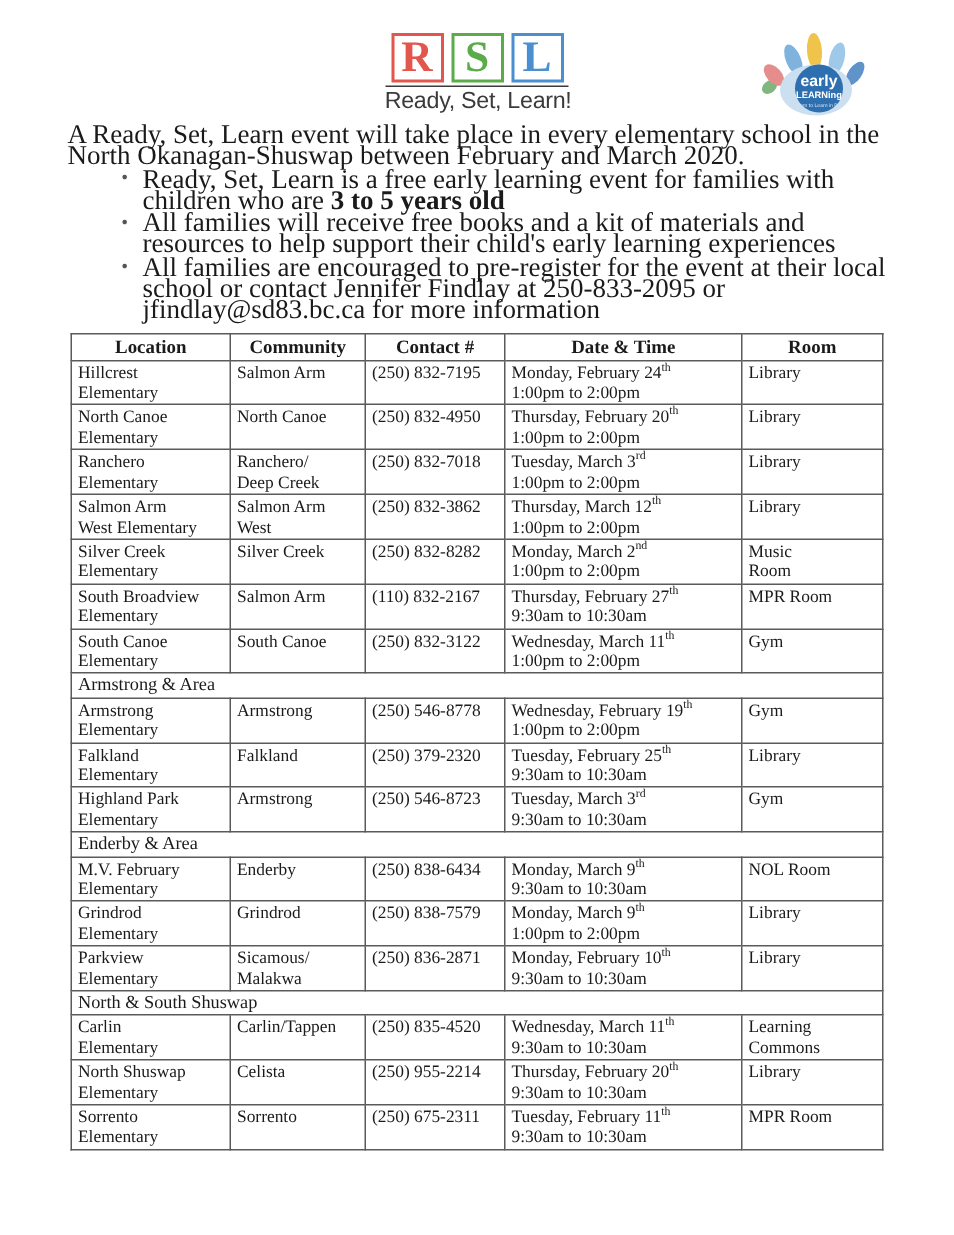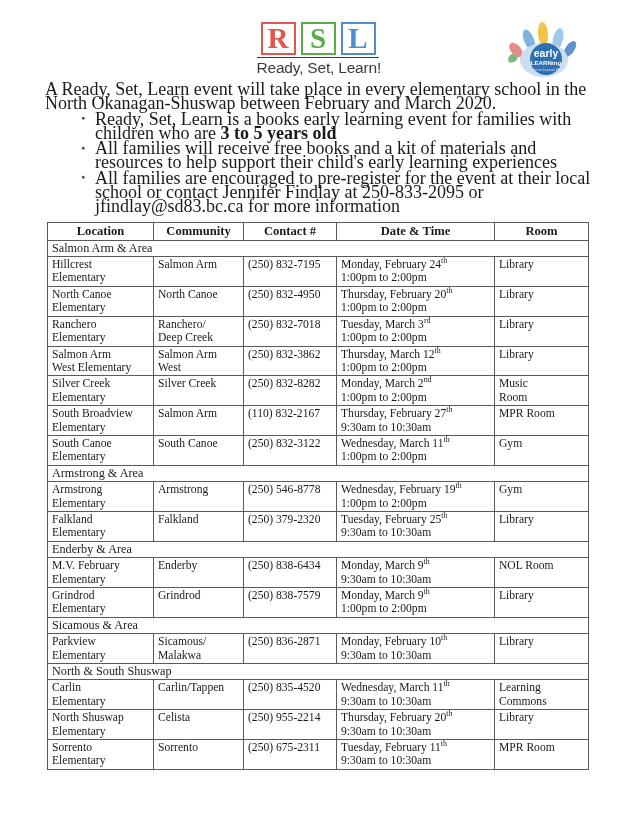--- a/index.html
+++ b/index.html
@@ -189,21 +189,21 @@
         <text x="44" y="45" text-anchor="middle" font-family="Liberation Sans, sans-serif" font-size="6.2" font-weight="bold" fill="#ffffff">LEARNing</text>
         <text x="44" y="51" text-anchor="middle" font-family="Liberation Sans, sans-serif" font-size="3.4" fill="#cfe3f5">Born to Learn in BC</text>
       </svg>
     </div>
 
   </div>
 
   <div class="intro">
     <p>A Ready, Set, Learn event will take place in every elementary school in the North Okanagan-Shuswap between February and March 2020.</p>
     <ul class="bullets">
-      <li><span>Ready, Set, Learn is a books early learning event for families with children who are </span><span class="b">3 to 5 years old</span></li>
+      <li><span>Ready, Set, Learn is a free early learning event for families with children who are </span><span class="b">3 to 5 years old</span></li>
       <li><span>All families will receive free books and a kit of materials and resources to help support their child's early learning experiences</span></li>
       <li><span>All families are encouraged to pre-register for the event at their local school or contact Jennifer Findlay at 250-833-2095 or jfindlay@sd83.bc.ca for more information</span></li>
     </ul>
   </div>
 
   <table class="sched">
     <colgroup>
       <col class="col-loc">
         <col class="col-com">
         <col class="col-con">
@@ -214,23 +214,20 @@
       <tr>
         <th>Location</th>
         <th>Community</th>
         <th>Contact #</th>
         <th>Date &amp; Time</th>
         <th>Room</th>
       </tr>
     </thead>
     <tbody id="sched-body">
         <tr>
-          <td class="section-head" colspan="5">Salmon Arm &amp; Area</td>
-        </tr>
-        <tr>
           <td>
             <span class="cell-line">Hillcrest</span>
             <span class="cell-line">Elementary</span>
           </td>
           <td>
             <span class="cell-line">Salmon Arm</span>
           </td>
           <td>
             <span class="cell-line">(250) 832-7195</span>
           </td>
@@ -394,20 +391,39 @@
           </td>
           <td>
             <span class="cell-line">Tuesday, February 25<sup>th</sup></span>
             <span class="cell-line">9:30am to 10:30am</span>
           </td>
           <td>
             <span class="cell-line">Library</span>
           </td>
         </tr>
         <tr>
+          <td>
+            <span class="cell-line">Highland Park</span>
+            <span class="cell-line">Elementary</span>
+          </td>
+          <td>
+            <span class="cell-line">Armstrong</span>
+          </td>
+          <td>
+            <span class="cell-line">(250) 546-8723</span>
+          </td>
+          <td>
+            <span class="cell-line">Tuesday, March 3<sup>rd</sup></span>
+            <span class="cell-line">9:30am to 10:30am</span>
+          </td>
+          <td>
+            <span class="cell-line">Gym</span>
+          </td>
+        </tr>
+        <tr>
           <td class="section-head" colspan="5">Enderby &amp; Area</td>
         </tr>
         <tr>
           <td>
             <span class="cell-line">M.V. February</span>
             <span class="cell-line">Elementary</span>
           </td>
           <td>
             <span class="cell-line">Enderby</span>
           </td>
@@ -433,23 +449,20 @@
           <td>
             <span class="cell-line">(250) 838-7579</span>
           </td>
           <td>
             <span class="cell-line">Monday, March 9<sup>th</sup></span>
             <span class="cell-line">1:00pm to 2:00pm</span>
           </td>
           <td>
             <span class="cell-line">Library</span>
           </td>
-        </tr>
-        <tr>
-          <td class="section-head" colspan="5">Sicamous &amp; Area</td>
         </tr>
         <tr>
           <td>
             <span class="cell-line">Parkview</span>
             <span class="cell-line">Elementary</span>
           </td>
           <td>
             <span class="cell-line">Sicamous/</span>
             <span class="cell-line">Malakwa</span>
           </td>

